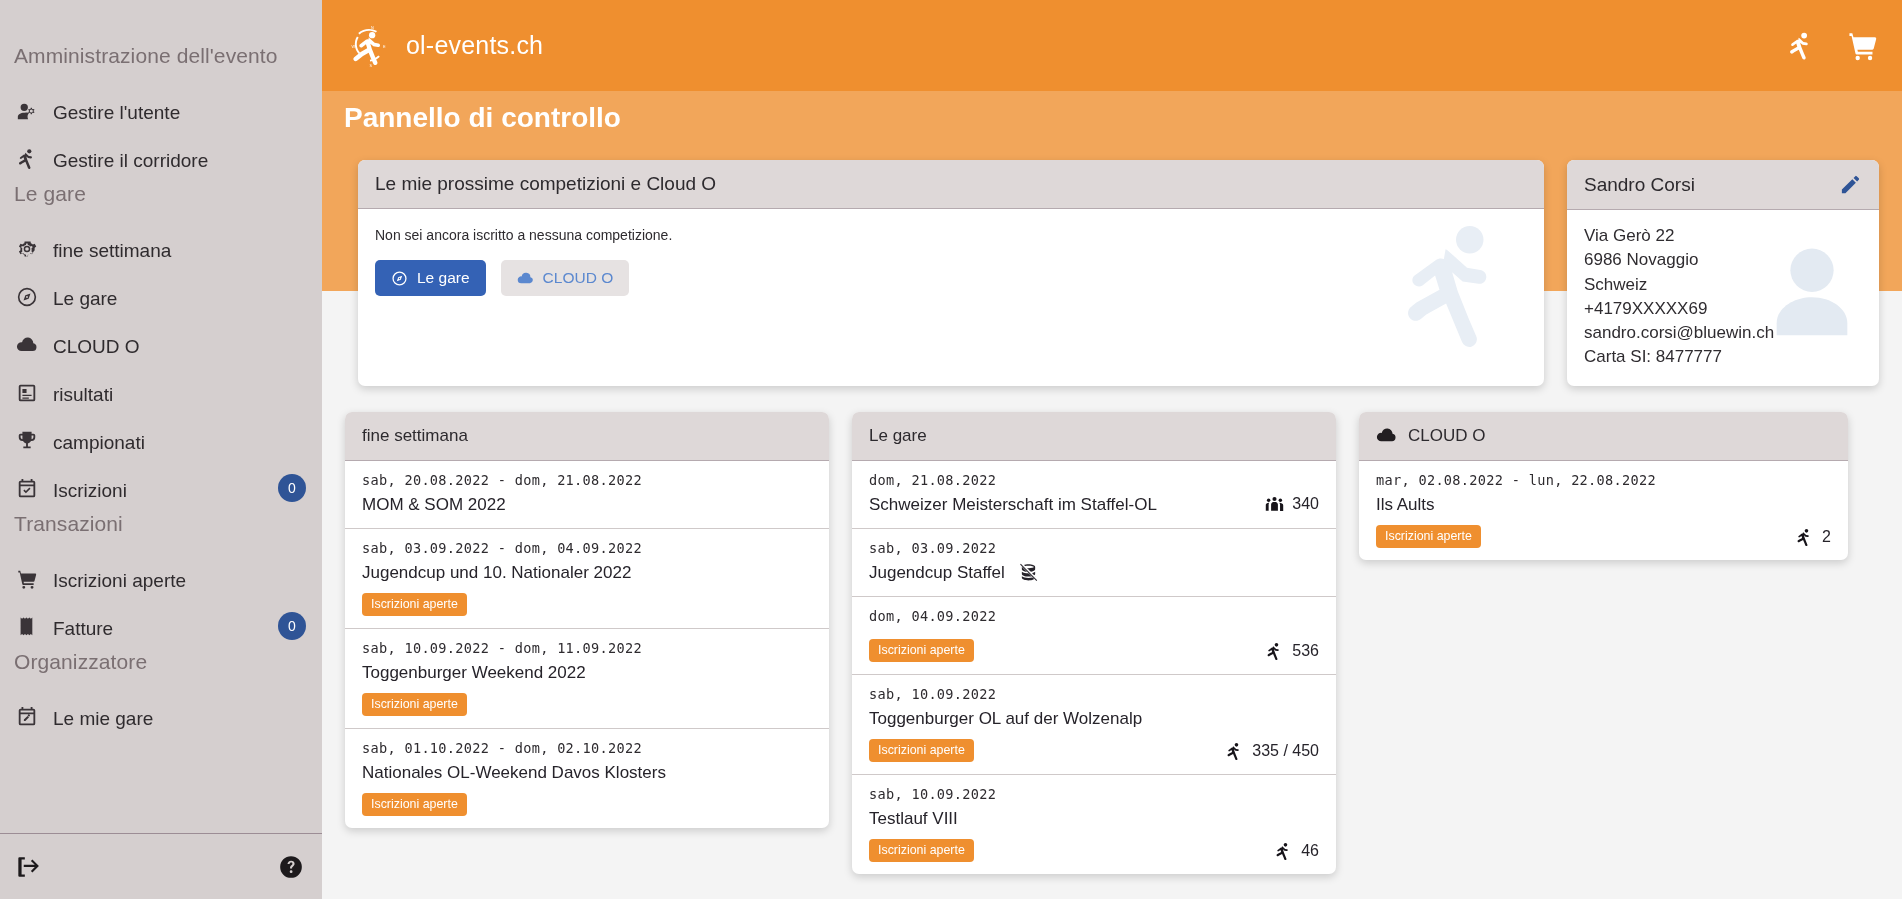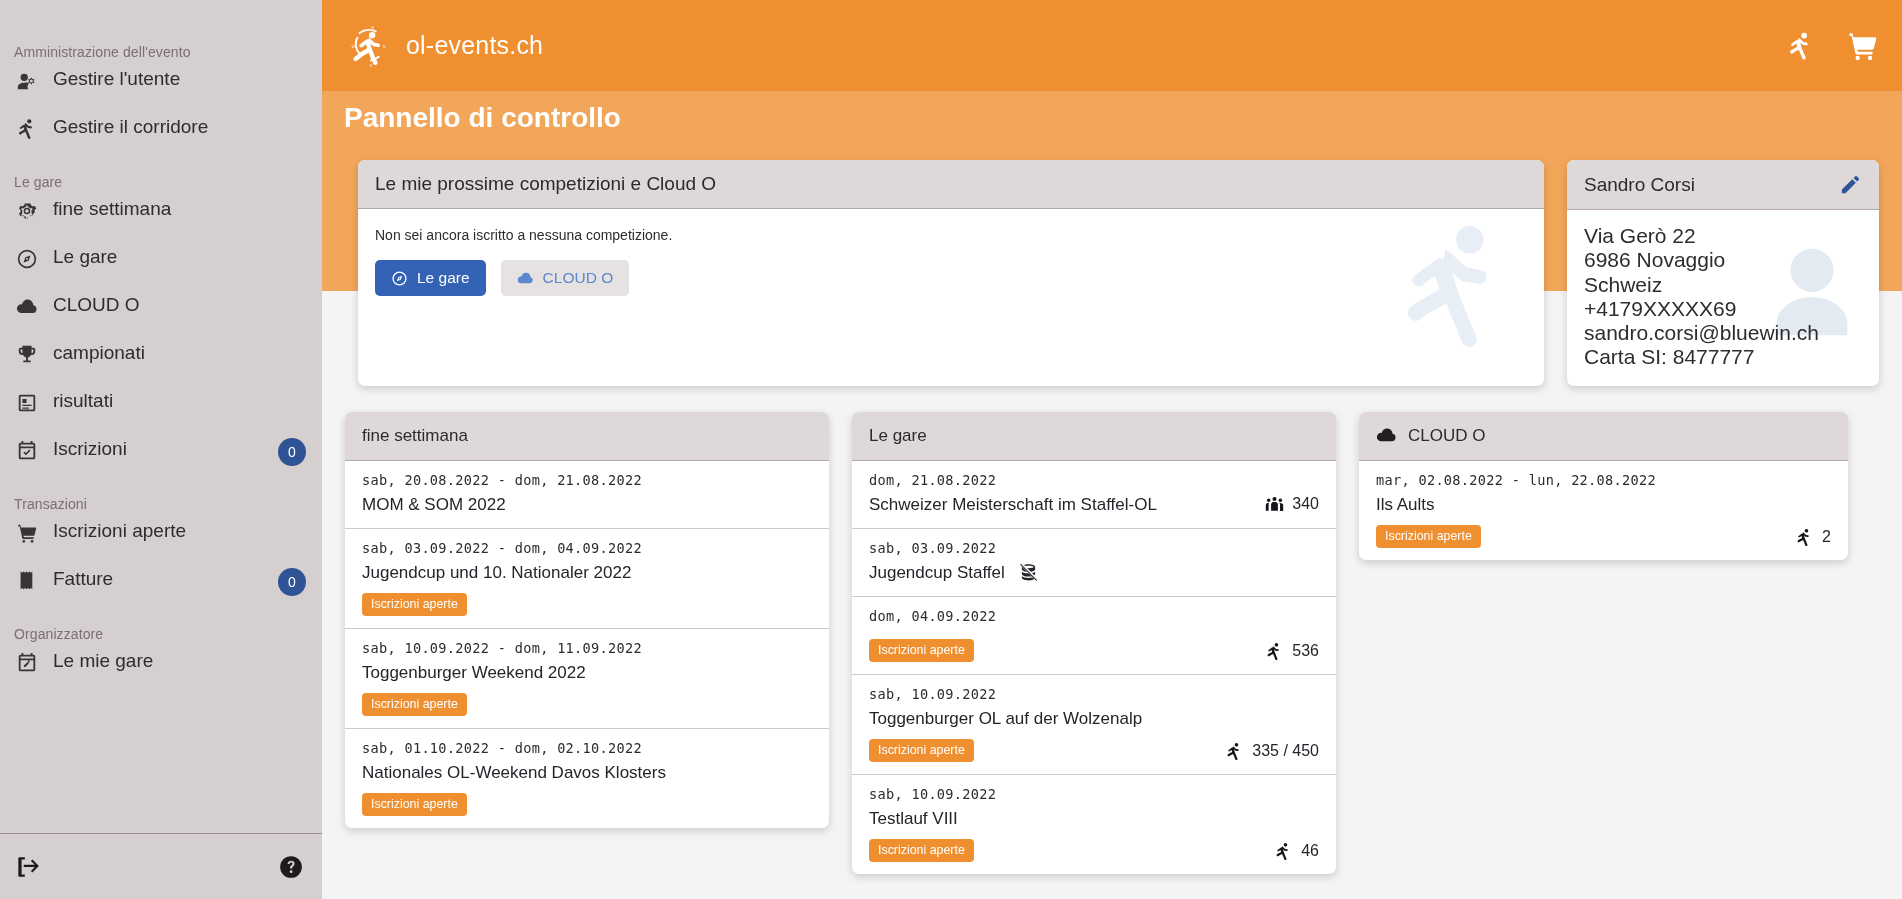--- a/index.html
+++ b/index.html
@@ -14,25 +14,25 @@
 
   
   .sidebar {
     width: 322px; flex: 0 0 322px; height: 899px;
     background: #d5cfcf;
     display: flex; flex-direction: column;
     position: relative;
   }
   .sidebar-scroll { flex: 1 1 auto; padding-top: 34px; overflow: hidden; }
   .nav-group-label {
-    font-size: 14px; color: #7a6f72; letter-spacing: .1px;
+    font-size: 21px; color: #7a6f72; letter-spacing: .1px;
     padding: 10px 0 8px 14px;
   }
   .nav-item {
-    display: flex; align-items: flex-start;
+    display: flex; align-items: flex-end;
     height: 48px; padding-left: 14px; padding-right: 16px;
     color: #2f2b2e; font-size: 19px; cursor: pointer;
     position: relative;
   }
   .nav-ico {
     width: 26px; height: 26px; flex: 0 0 26px;
     margin-right: 13px;
     display: flex; align-items: center; justify-content: center;
     color: #3a3438;
   }
@@ -119,21 +119,21 @@
   .btn svg { width: 17px; height: 17px; fill: currentColor; display: block; }
   .runner-watermark {
     position: absolute; right: 22px; bottom: -2px;
     width: 132px; height: 132px; pointer-events: none;
   }
   .runner-watermark svg { width: 100%; height: 100%; display: block; fill: #e8eef5; }
 
   
   .profile { width: 312px; flex: 0 0 312px; position: relative; }
   .profile-body { padding: 14px 17px 16px; position: relative; min-height: 141px; }
-  .profile-line { font-size: 21px; color: #2f2c30; line-height: 24.3px; position: relative; z-index: 2;}
+  .profile-line { font-size: 17px; color: #2f2c30; line-height: 24.3px; position: relative; z-index: 2;}
   .avatar-ph {
     position: absolute; right: 14px; top: 28px;
     width: 106px; height: 106px; z-index: 1; pointer-events: none;
   }
   .avatar-ph svg { width: 100%; height: 100%; fill: #e3eaf2; display: block; }
 
   
   .row-cols { position: relative; z-index: 2; display: flex; gap: 23px; padding-top: 26px; align-items: flex-start; }
   .col { flex: 0 0 auto; }
   .col-weekend { width: 484px; }
@@ -223,32 +223,32 @@
           <span class="nav-ico">
             <svg viewBox="0 0 24 24">
               <path d="M18.9 10.1A6.2 6.2 0 0 0 6.6 9 4.9 4.9 0 0 0 1 13.6 5 5 0 0 0 6 18.6h12.3a4.3 4.3 0 0 0 .6-8.5z"></path>
             </svg>
           </span>
           <span class="nav-label">CLOUD O</span>
         </div>
         <div class="nav-item">
           <span class="nav-ico">
             <svg viewBox="0 0 24 24">
+              <path d="M5 3h14a2 2 0 0 1 2 2v14a2 2 0 0 1-2 2H5a2 2 0 0 1-2-2V5a2 2 0 0 1 2-2zm0 2v14h14V5zm2 2.6h4.5v4.5H7zm0 6.2h10v1.6H7zm0 3h7v1.6H7z"></path>
+            </svg>
+          </span>
+          <span class="nav-label">risultati</span>
+        </div>
+        <div class="nav-item">
+          <span class="nav-ico">
+            <svg viewBox="0 0 24 24">
               <path d="M19 4h-2V2H7v2H5a2 2 0 0 0-2 2v2a4 4 0 0 0 4 4h.6a5.6 5.6 0 0 0 3.4 2.8V18H8v2h8v-2h-3v-3.2A5.6 5.6 0 0 0 16.4 12H17a4 4 0 0 0 4-4V6a2 2 0 0 0-2-2zM7 10a2 2 0 0 1-2-2V6h2zm10-4h2v2a2 2 0 0 1-2 2z"></path>
             </svg>
           </span>
           <span class="nav-label">campionati</span>
-        </div>
-        <div class="nav-item">
-          <span class="nav-ico">
-            <svg viewBox="0 0 24 24">
-              <path d="M5 3h14a2 2 0 0 1 2 2v14a2 2 0 0 1-2 2H5a2 2 0 0 1-2-2V5a2 2 0 0 1 2-2zm0 2v14h14V5zm2 2.6h4.5v4.5H7zm0 6.2h10v1.6H7zm0 3h7v1.6H7z"></path>
-            </svg>
-          </span>
-          <span class="nav-label">risultati</span>
         </div>
         <div class="nav-item">
           <span class="nav-ico">
             <svg viewBox="0 0 24 24">
               <path d="M19 3h-1V1h-2v2H8V1H6v2H5a2 2 0 0 0-2 2v14a2 2 0 0 0 2 2h14a2 2 0 0 0 2-2V5a2 2 0 0 0-2-2zm0 16H5V9h14zm0-12H5V5h14z"></path>
               <path d="M10.8 16.6 8 13.8l1.2-1.2 1.6 1.6 3.8-3.8 1.2 1.2z"></path>
             </svg>
           </span>
           <span class="nav-label">Iscrizioni</span>
           <span class="nav-badge">0</span>

